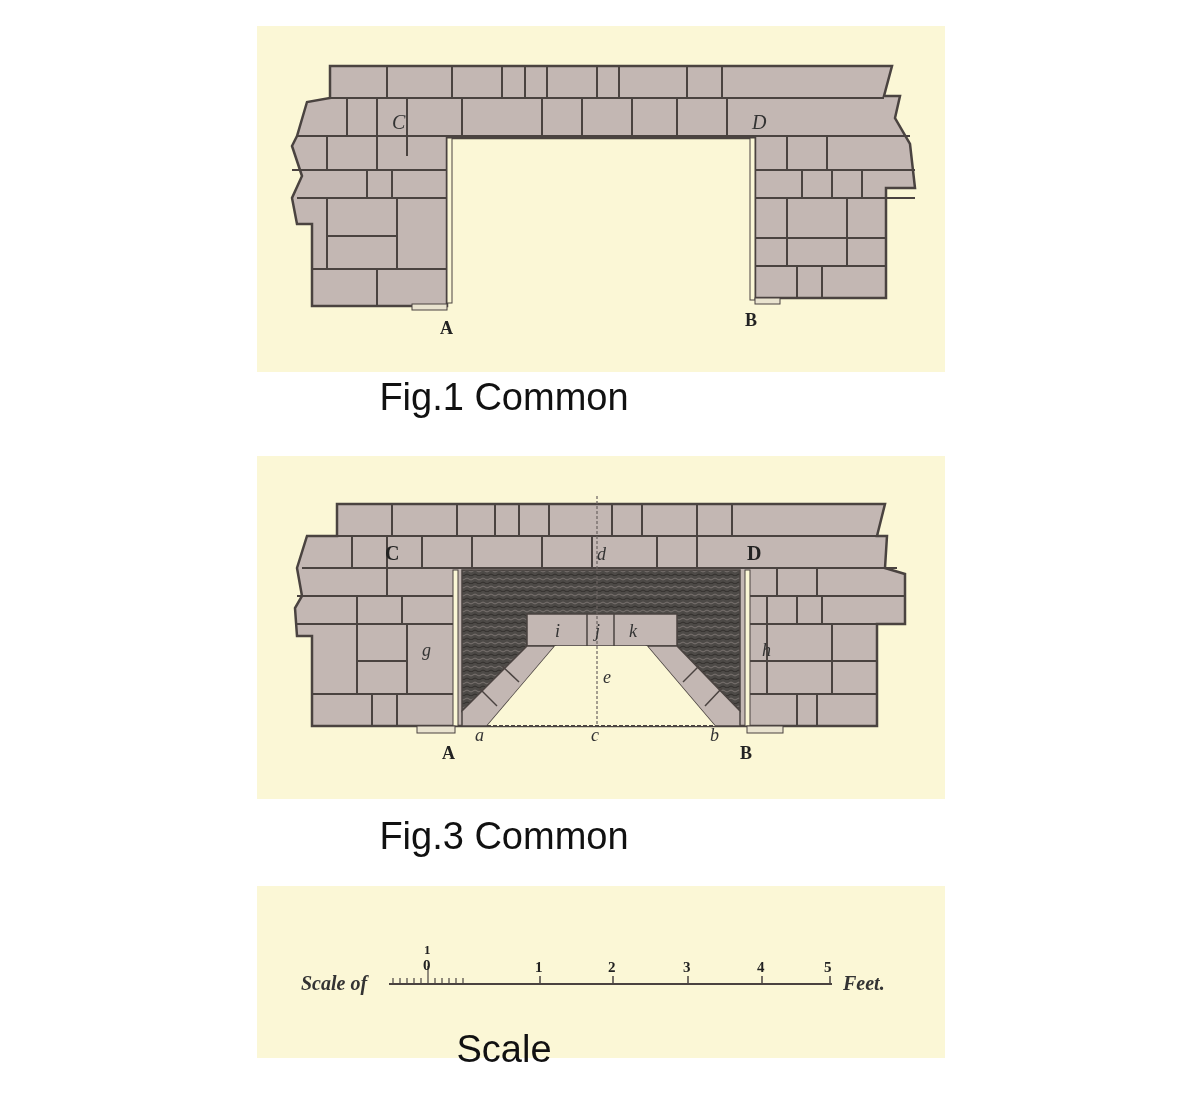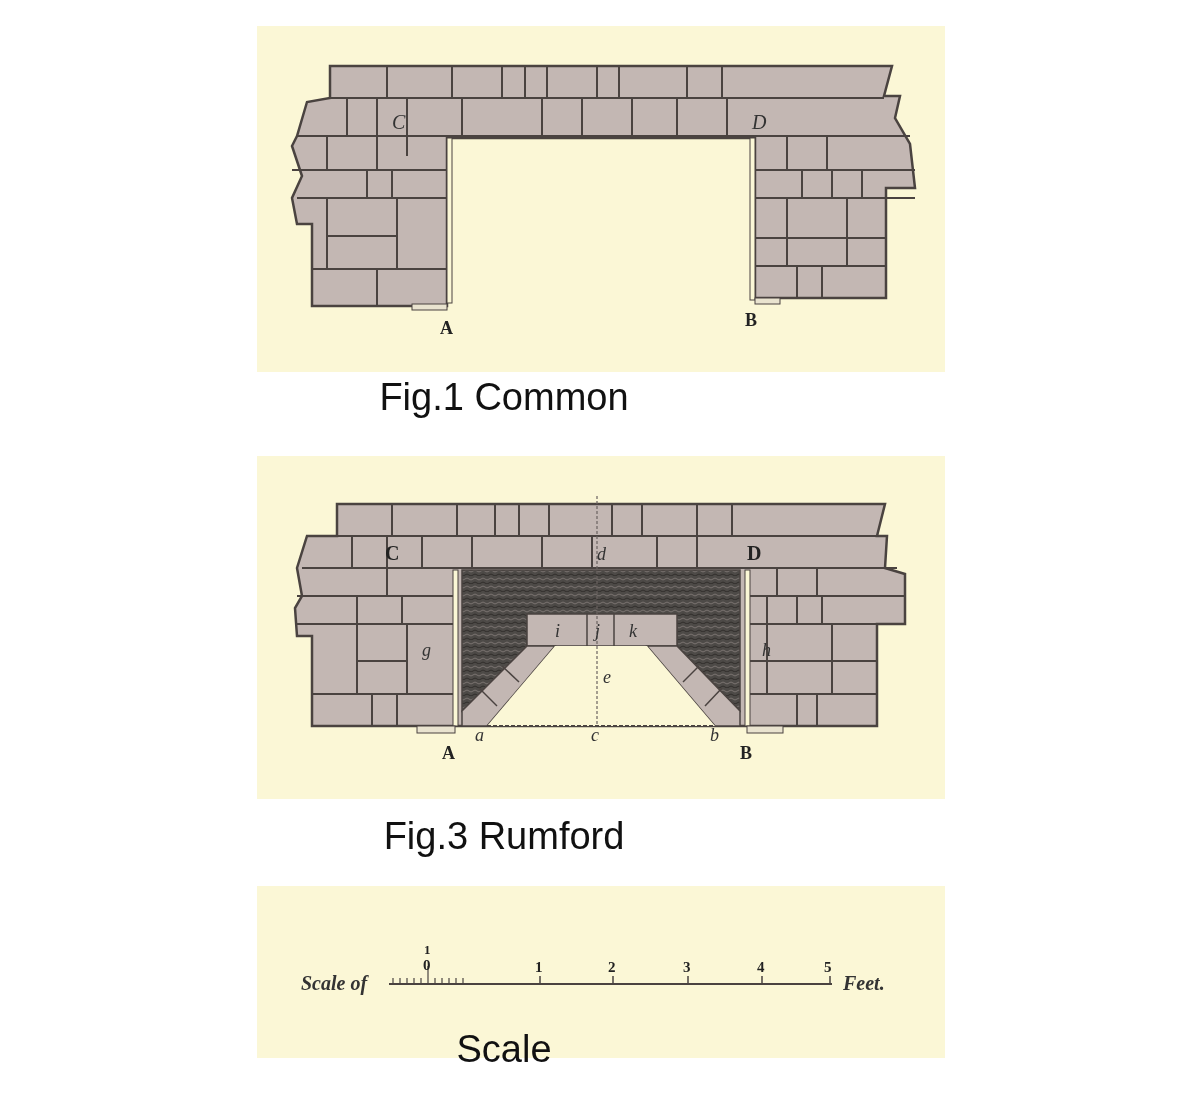--- a/index.html
+++ b/index.html
@@ -172,21 +172,21 @@
     <text class="ital" x="165" y="200" font-size="18">g</text>
     <text class="ital" x="505" y="200" font-size="18">h</text>
     <text class="ital" x="346" y="227" font-size="18">e</text>
     <text class="ital" x="218" y="285" font-size="18">a</text>
     <text class="ital" x="334" y="285" font-size="18">c</text>
     <text class="ital" x="453" y="285" font-size="18">b</text>
     <text class="lbl" x="185" y="303" font-size="18">A</text>
     <text class="lbl" x="483" y="303" font-size="18">B</text>
   </svg>
 </div>
-<div class="caption" style="top:815px;">Fig.3 Rumford</div>
+<div class="caption" style="top:815px;">Fig.3 Common</div>
 
 <div class="panel" style="left:257px;top:886px;width:688px;height:172px;">
   <svg width="688" height="172" viewBox="0 0 688 172">
     <text class="ital" x="44" y="104" font-size="20" font-weight="bold">Scale of</text>
     <line x1="132" y1="98" x2="575" y2="98" stroke="#4a4340" stroke-width="2"></line>
     <g stroke="#4a4340" stroke-width="1.2">
       <line x1="136" y1="92" x2="136" y2="98"></line>
         <line x1="143" y1="92" x2="143" y2="98"></line>
       <line x1="150" y1="92" x2="150" y2="98"></line>
         <line x1="157" y1="92" x2="157" y2="98"></line>

